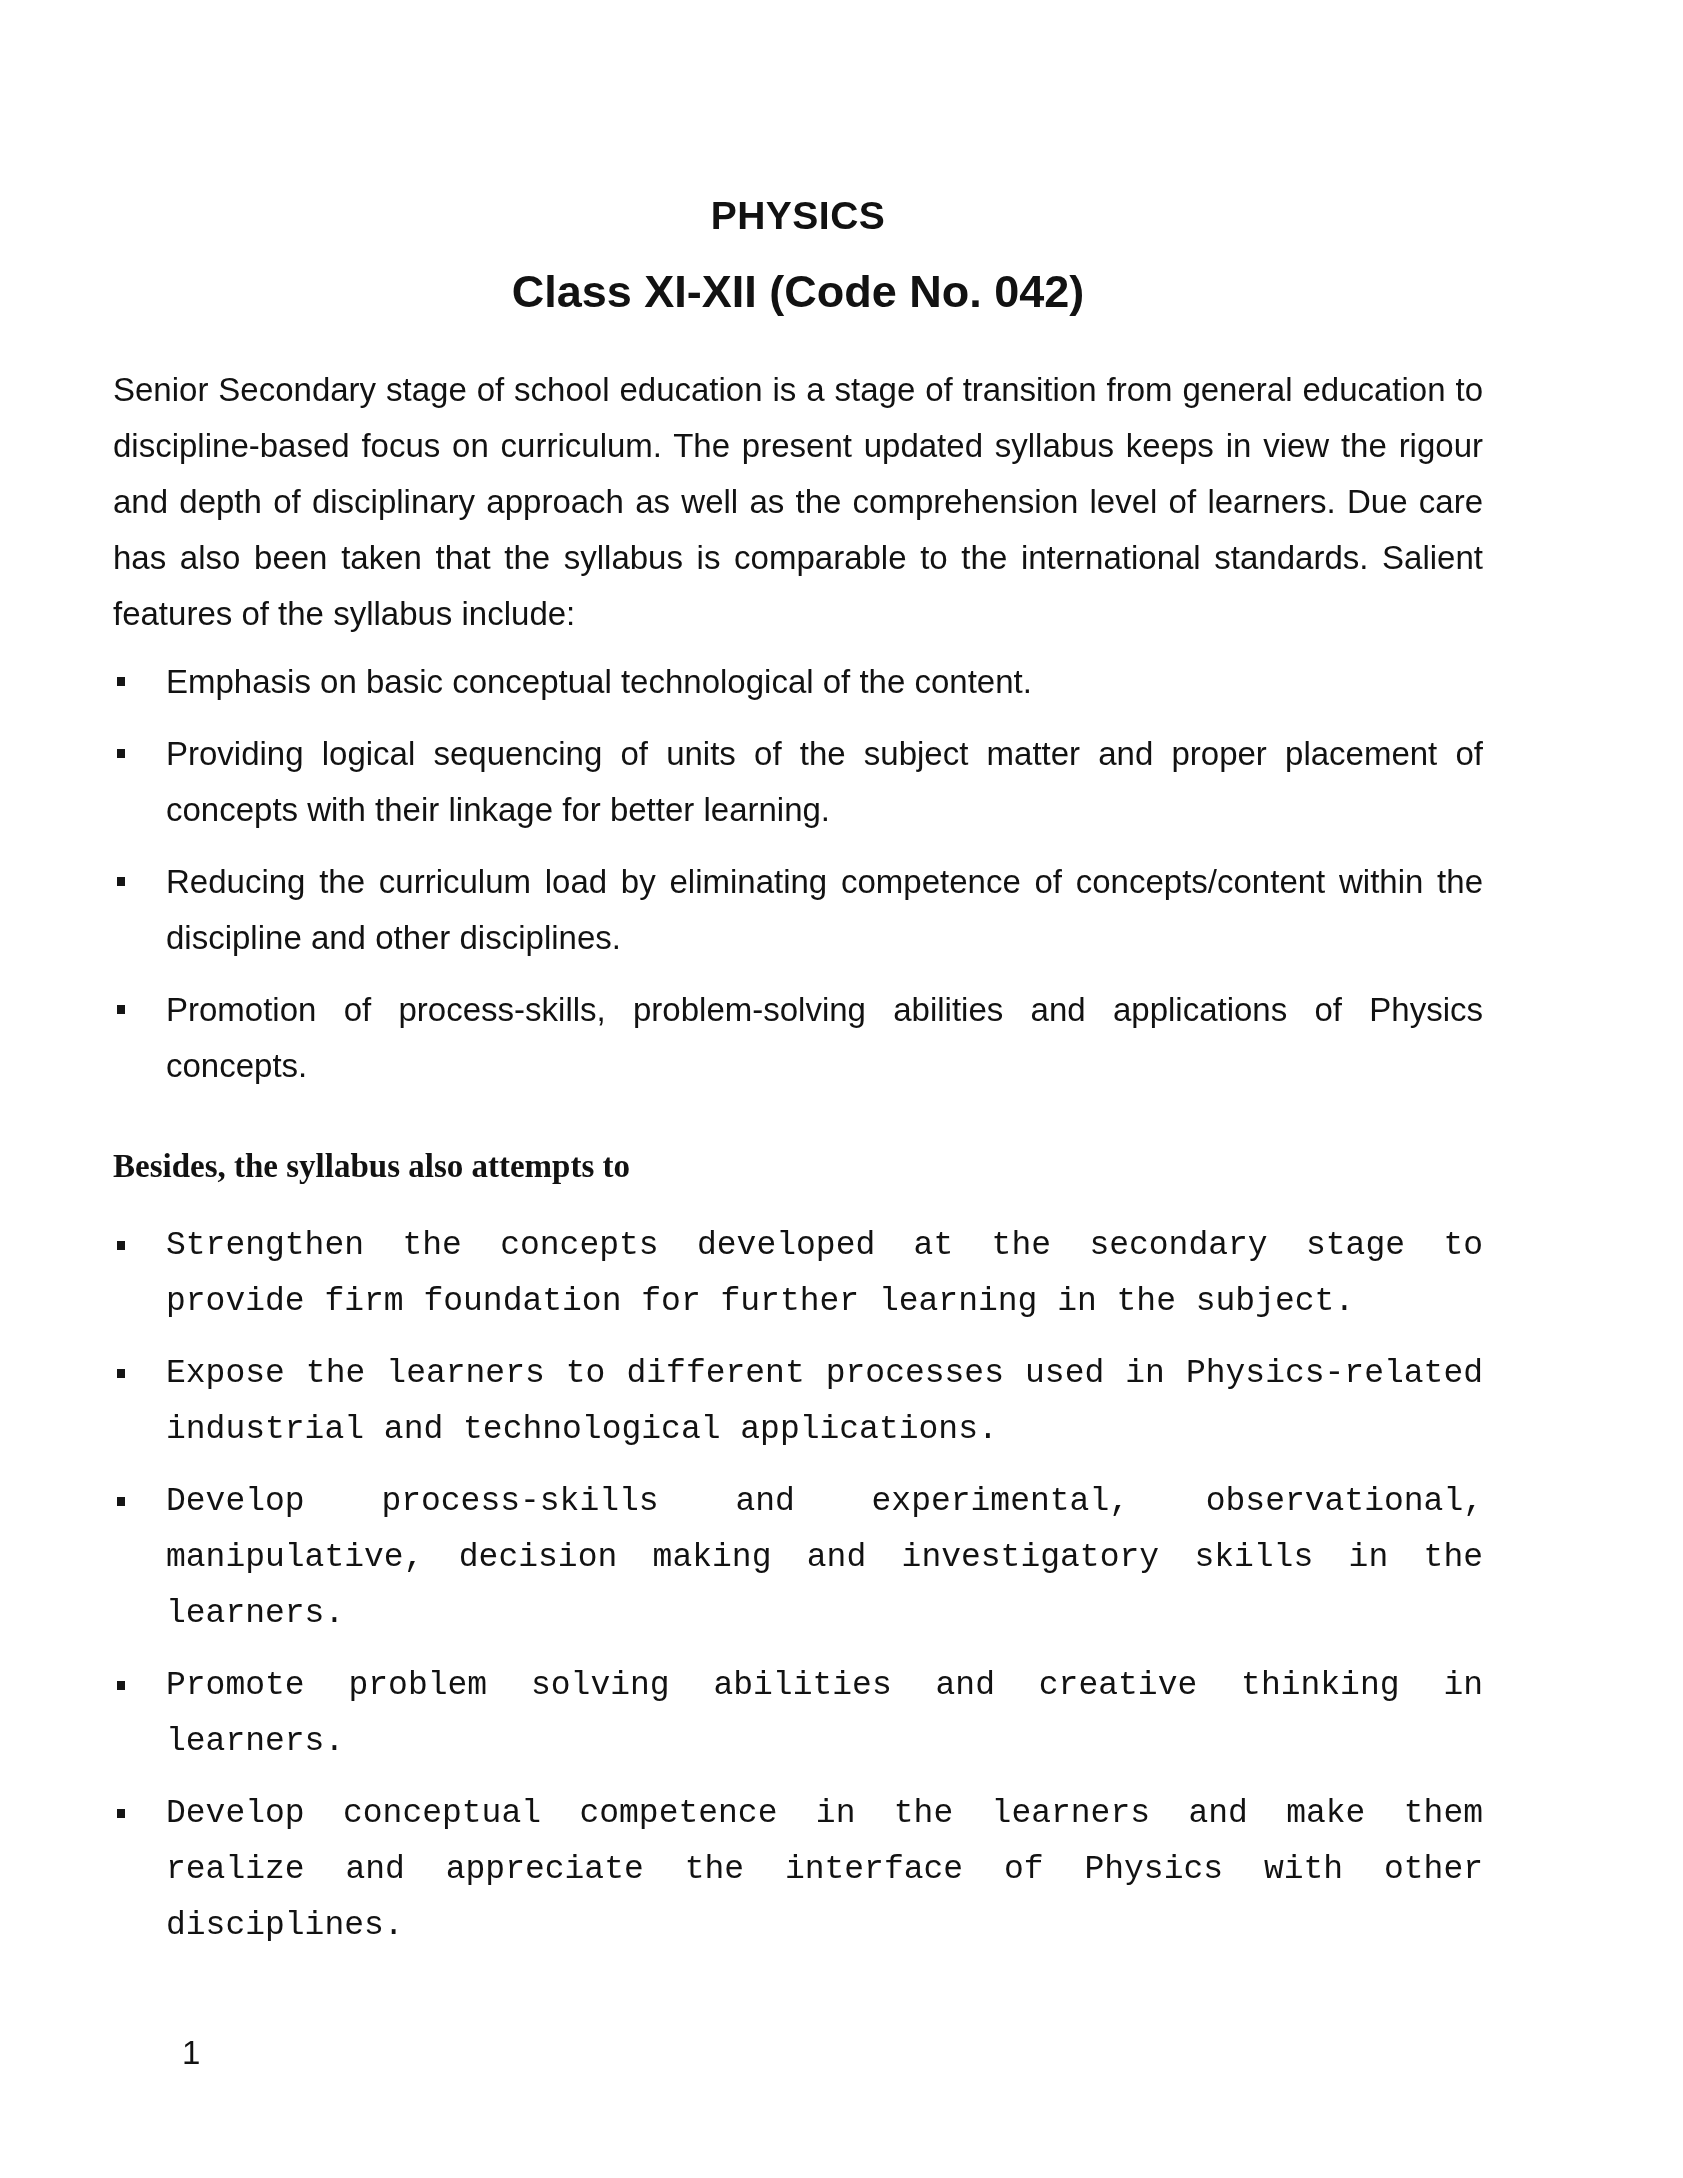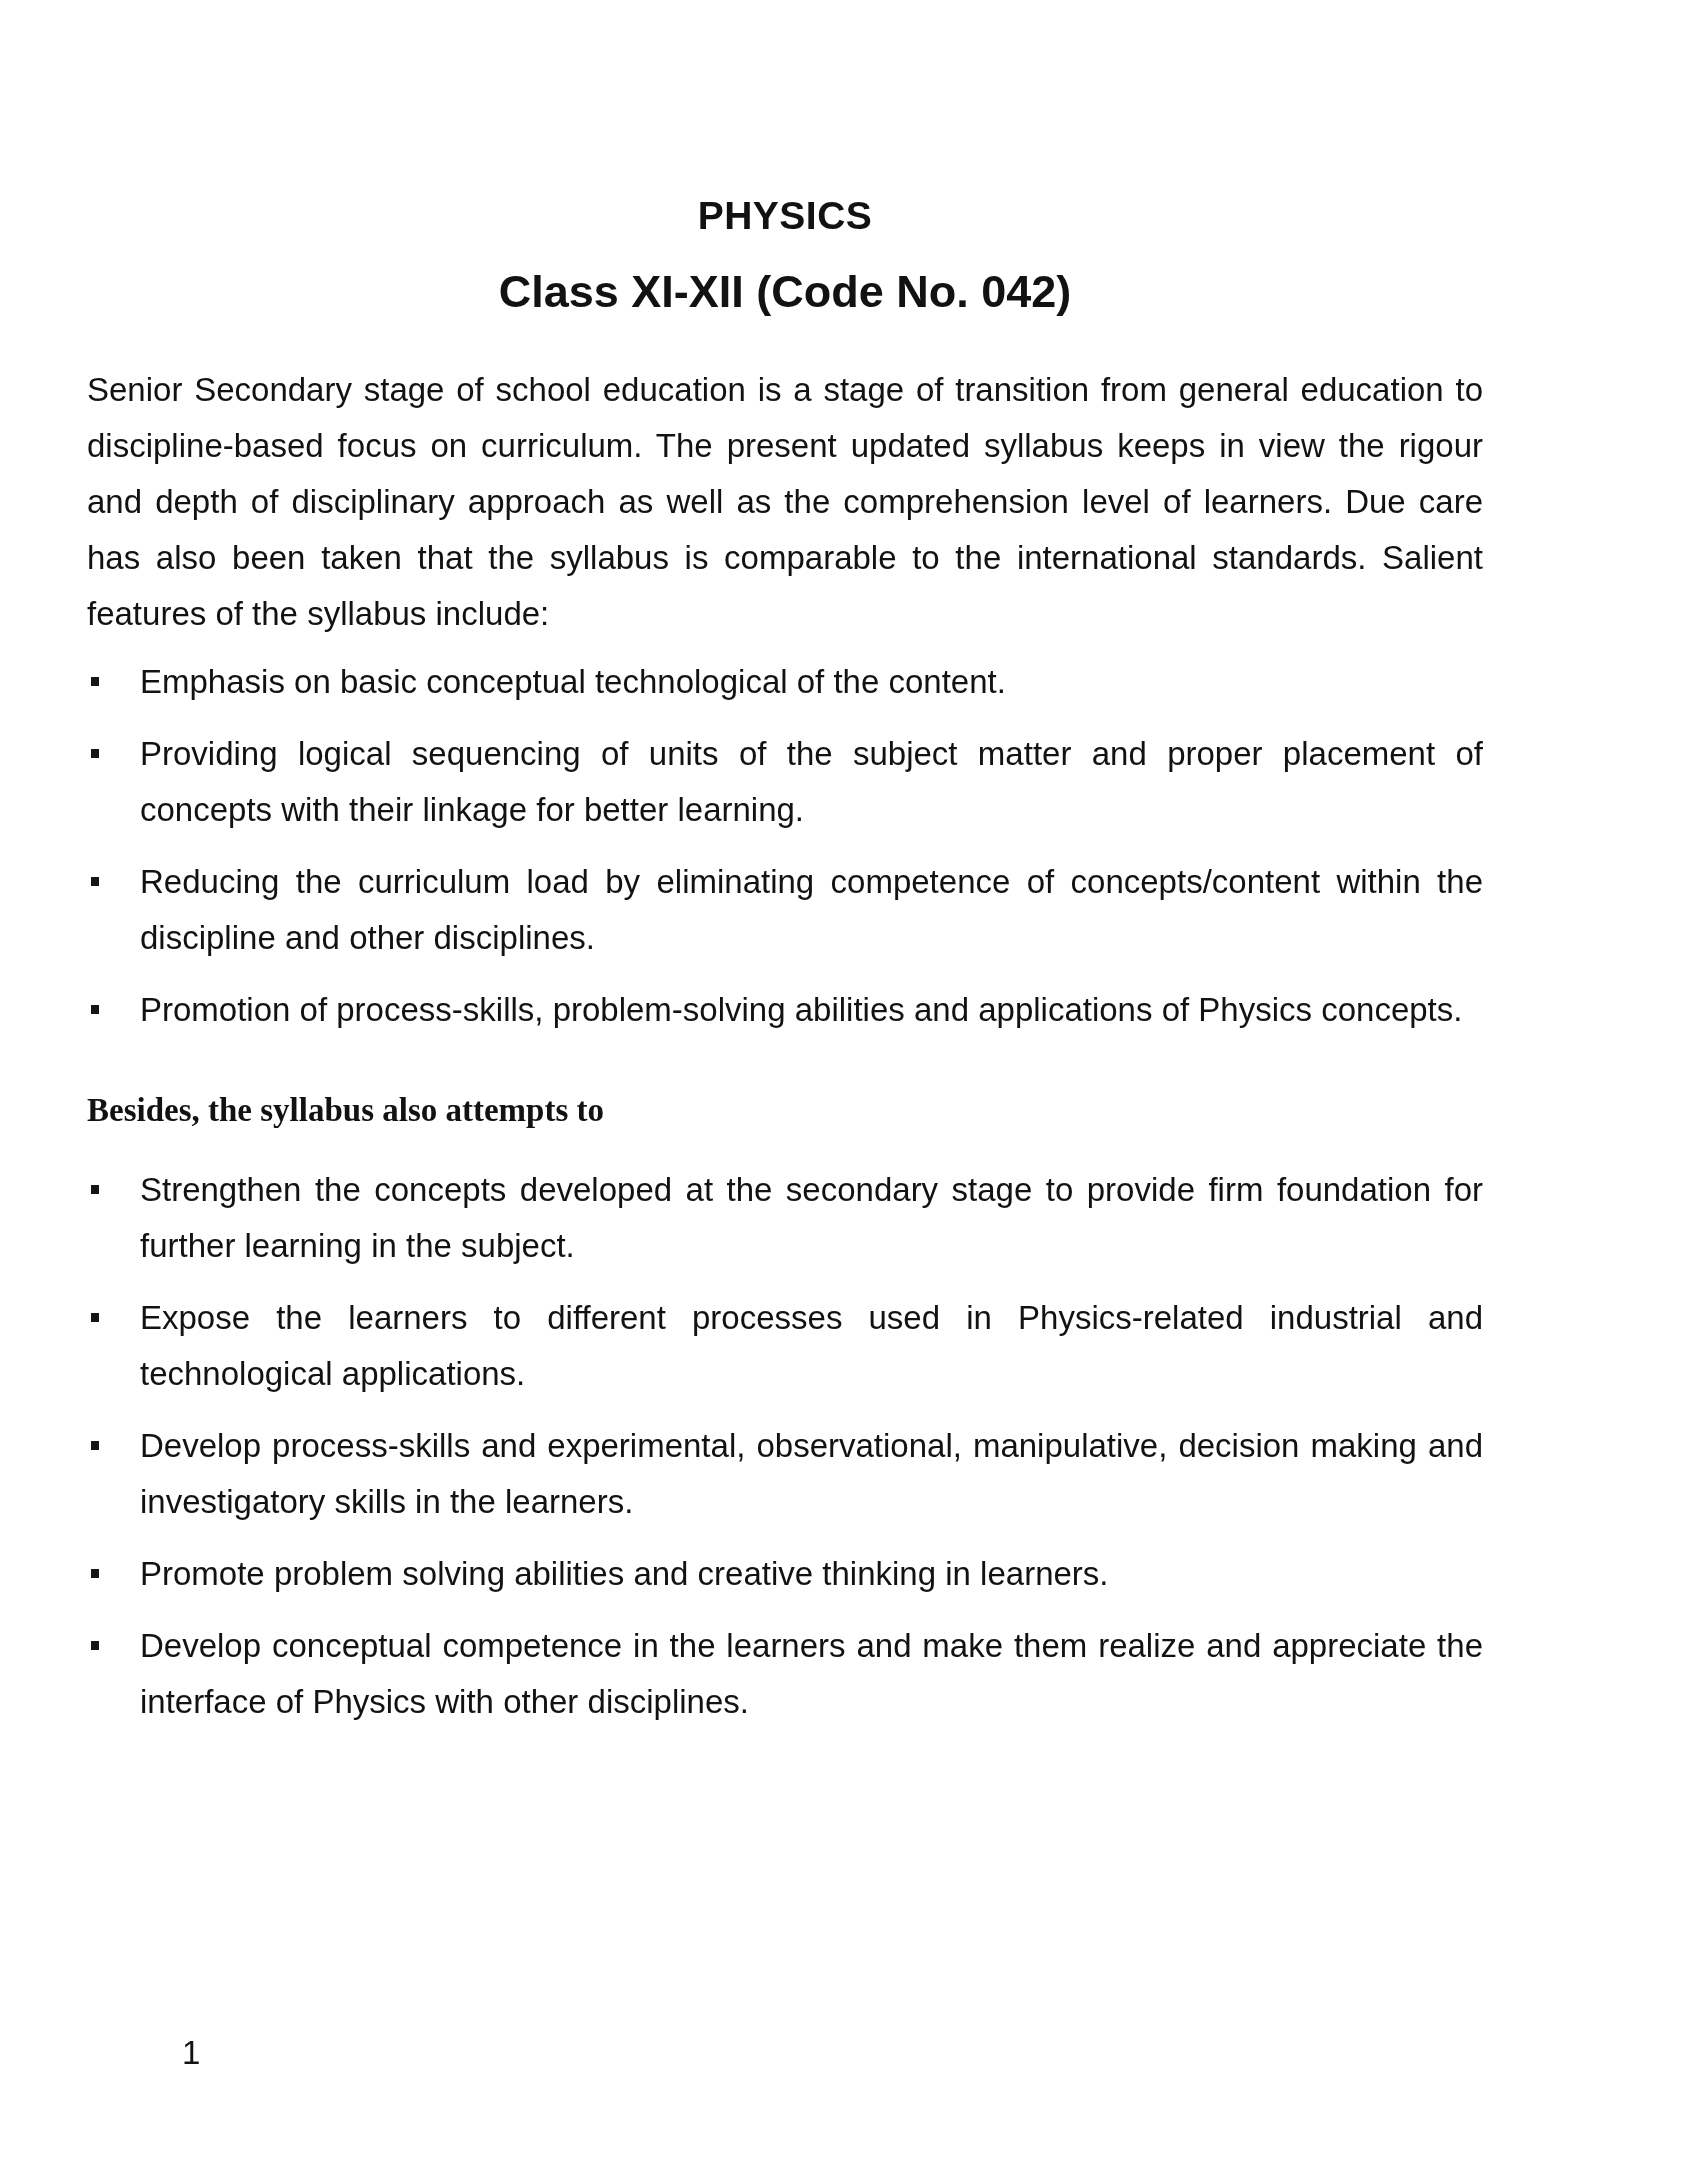--- a/index.html
+++ b/index.html
@@ -6,21 +6,21 @@
     margin: 0;
     padding: 0;
     background: #ffffff;
   }
   .page {
     position: relative;
     width: 1683px;
     height: 2178px;
     background: #ffffff;
     box-sizing: border-box;
-    padding: 194px 200px 0 87px;
+    padding: 194px 200px 0 113px;
     font-family: "Liberation Sans", "DejaVu Sans", sans-serif;
     color: #121212;
     font-size: 33px;
     line-height: 56px;
   }
   .doc-title {
     text-align: center;
     font-weight: bold;
     font-size: 39px;
     line-height: 44px;
@@ -35,20 +35,21 @@
   }
   .intro {
     margin-top: 50px;
     text-align: justify;
   }
   .bullet-list {
     margin-top: 12px;
   }
   .bullet-list.second {
     margin-top: 24px;
+    font-family: Liberation Mono, monospace;
   }
   .li {
     position: relative;
     padding-left: 53px;
     text-align: justify;
     margin-bottom: 16px;
   }
   .li:last-child {
     margin-bottom: 0;
   }

